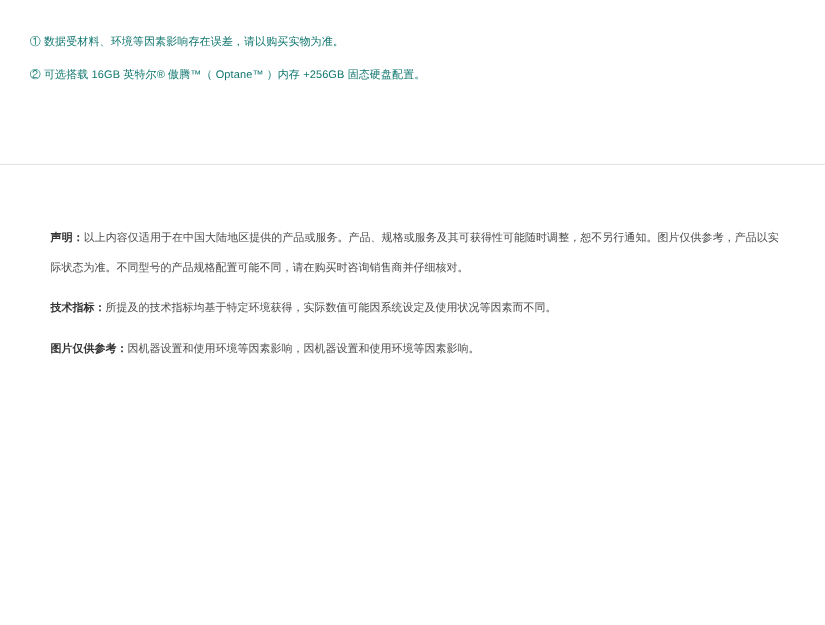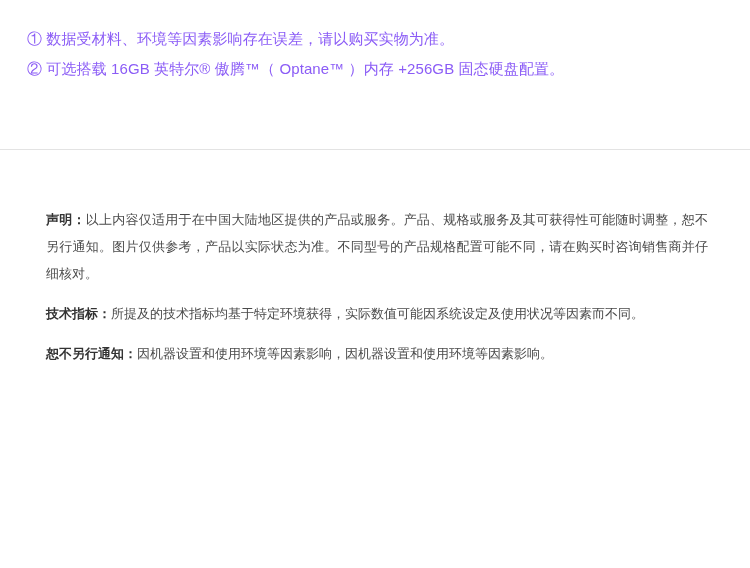--- a/index.html
+++ b/index.html
@@ -24,23 +24,23 @@
   }
 
   
   .footnotes {
     position: absolute;
     top: 24px;
     left: 27px;
     right: 27px;
   }
   .footnote-line {
-    font-size: 15px;
+    font-size: 10px;
     line-height: 30px;
-    color: #8b5cf6;
+    color: #0f766e;
     white-space: nowrap;
     letter-spacing: 0.1px;
   }
 
   
   .divider {
     position: absolute;
     top: 149px;
     left: 0;
     width: 750px;
@@ -49,21 +49,21 @@
   }
 
   
   .disclaimer {
     position: absolute;
     top: 193px;
     left: 46px;
     width: 662px;
   }
   .para {
-    font-size: 13px;
+    font-size: 10px;
     line-height: 27px;
     color: #4a4a4a;
     margin-bottom: 2px;
     text-align: justify;
     text-justify: inter-ideograph;
   }
   .para .lbl {
     font-weight: bold;
     color: #333333;
   }
@@ -84,20 +84,20 @@
 
     <p class="para">
       <span class="lbl">声明：</span><span>以上内容仅适用于在中国大陆地区提供的产品或服务。产品、规格或服务及其可获得性可能随时调整，恕不另行通知。图片仅供参考，产品以实际状态为准。不同型号的产品规格配置可能不同，请在购买时咨询销售商并仔细核对。</span>
     </p>
 
     <p class="para">
       <span class="lbl">技术指标：</span><span>所提及的技术指标均基于特定环境获得，实际数值可能因系统设定及使用状况等因素而不同。</span>
     </p>
 
     <p class="para">
-      <span class="lbl">恕不另行通知：</span><span>因机器设置和使用环境等因素影响，因机器设置和使用环境等因素影响。</span>
+      <span class="lbl">图片仅供参考：</span><span>因机器设置和使用环境等因素影响，因机器设置和使用环境等因素影响。</span>
     </p>
 
 
 
 
   </div>
 </div>
 
 </body></html>

